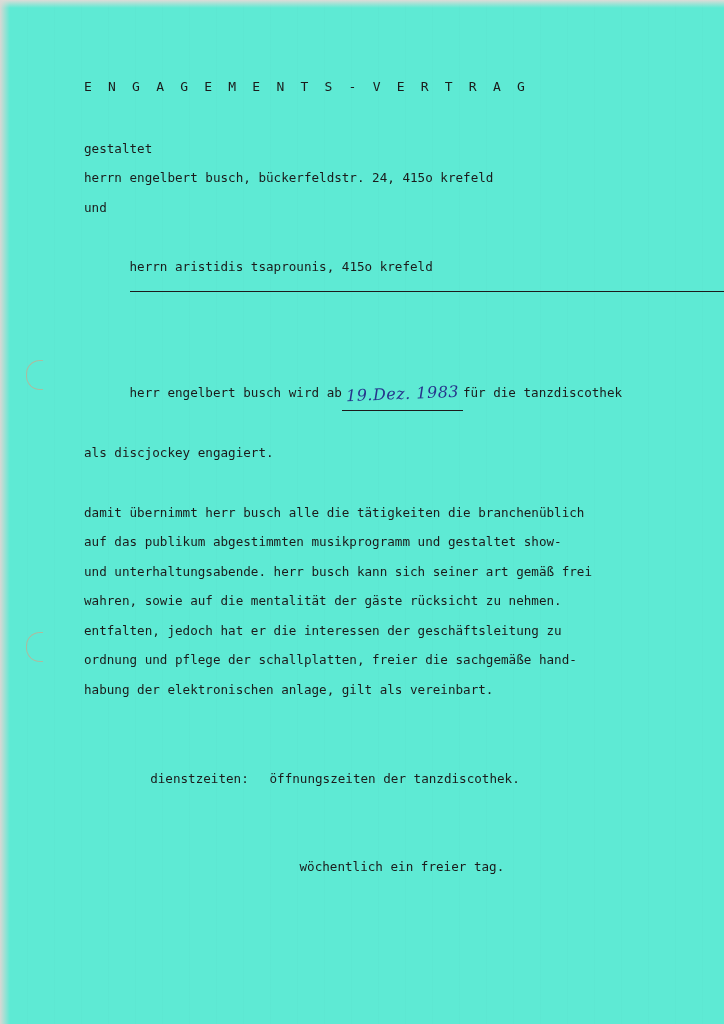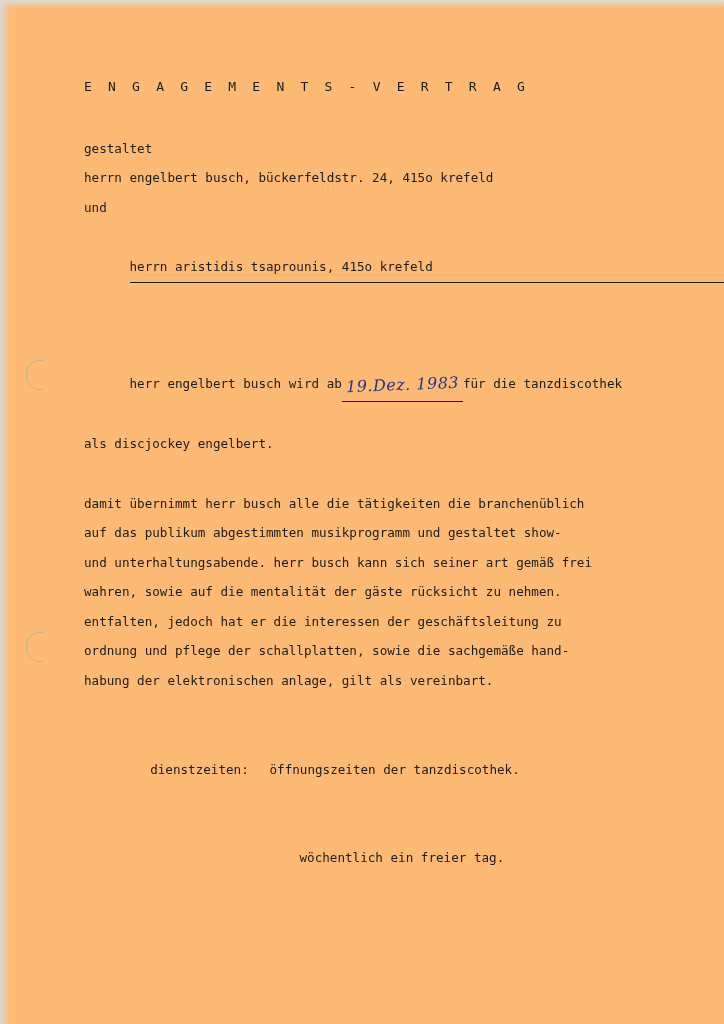--- a/index.html
+++ b/index.html
@@ -7,21 +7,21 @@
     padding: 0;
     background: #e8e8e6;
   }
   body {
     font-family: "DejaVu Sans Mono", monospace;
   }
   .page {
     position: relative;
     width: 724px;
     height: 1024px;
-    background: #fdba74;
+    background: #5eead4;
     overflow: hidden;
   }
   
   .paper-texture {
     position: absolute;
     inset: 0;
     pointer-events: none;
     background:
       repeating-linear-gradient(
         to right,
@@ -57,21 +57,21 @@
     letter-spacing: 4.2px;
     font-size: 13px;
     margin-bottom: 32px;
   }
   .line {
     white-space: pre;
   }
   .underlined {
     display: inline-block;
     border-bottom: 1px solid #1b1b1b;
-    padding-bottom: 1px;
+    padding-bottom: 10px;
     min-width: 596px;
   }
   .gap-md { height: 26px; }
   .gap-lg { height: 30px; }
 
   .handwriting {
     font-family: "DejaVu Serif", serif;
     font-style: italic;
     color: #26348c;
     font-size: 16px;
@@ -127,30 +127,30 @@
     <div class="line">und</div>
     <div class="line">
       <span class="underlined">herrn aristidis tsaprounis, 415o krefeld</span>
     </div>
 
     <div class="gap-md"></div>
 
     <div class="line">
       <span>herr engelbert busch wird ab</span><span class="date-slot"><span class="handwriting">19.Dez. 1983</span></span><span>für die tanzdiscothek</span>
     </div>
-    <div class="line">als discjockey engelbert.</div>
+    <div class="line">als discjockey engagiert.</div>
 
     <div class="gap-lg"></div>
 
     <div class="line">damit übernimmt herr busch alle die tätigkeiten die branchenüblich</div>
     <div class="line">auf das publikum abgestimmten musikprogramm und gestaltet show-</div>
     <div class="line">und unterhaltungsabende. herr busch kann sich seiner art gemäß frei</div>
     <div class="line">wahren, sowie auf die mentalität der gäste rücksicht zu nehmen.</div>
     <div class="line">entfalten, jedoch hat er die interessen der geschäftsleitung zu</div>
-    <div class="line">ordnung und pflege der schallplatten, sowie die sachgemäße hand-</div>
+    <div class="line">ordnung und pflege der schallplatten, freier die sachgemäße hand-</div>
     <div class="line">habung der elektronischen anlage, gilt als vereinbart.</div>
 
     <div class="gap-lg"></div>
 
     <div class="line">
       <span class="indent-1">dienstzeiten:</span><span>öffnungszeiten der tanzdiscothek.</span>
     </div>
     <div class="line">
       <span class="indent-2"></span><span>wöchentlich ein freier tag.</span>
     </div>

